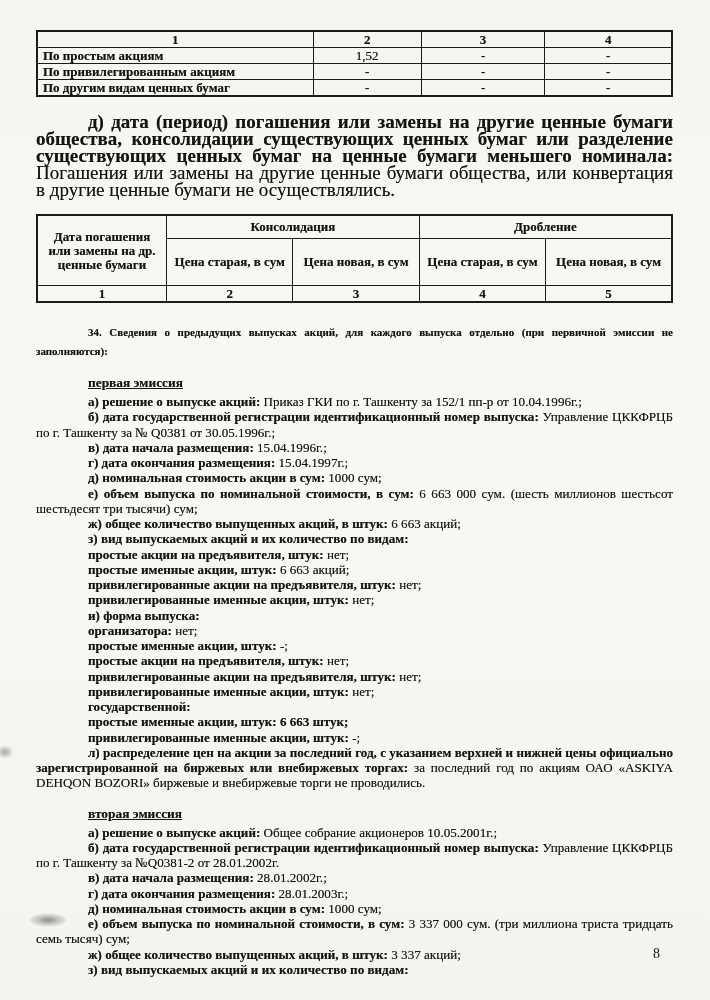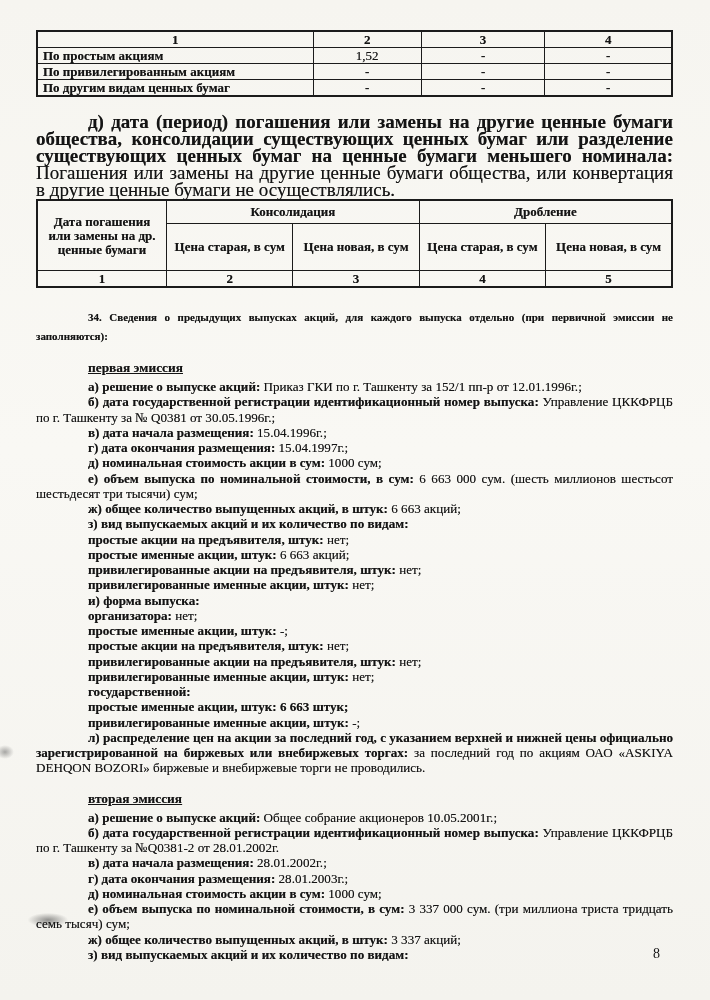--- a/index.html
+++ b/index.html
@@ -7,21 +7,21 @@
     position:relative;
     width:710px;height:1000px;
     background:linear-gradient(180deg,#f6f5f0 0%,#f9f8f4 45%,#f4f3ee 100%);
     font-family:"Liberation Serif","DejaVu Serif",serif;
     color:#141414;
     overflow:hidden;
   }
   .content{position:absolute;left:36px;top:0;width:637px;}
   table{border-collapse:collapse;width:100%;table-layout:fixed;}
   .t1{margin-top:30px;border:2px solid #1b1b1b;}
-  .t2{margin-top:1px;border:2px solid #1b1b1b;}
+  .t2{margin-top:16px;border:2px solid #1b1b1b;}
   td{border:1.5px solid #1b1b1b;font-size:13px;padding:0 5px;vertical-align:middle;}
   .t1 td{height:15px;line-height:15px;}
   .c{text-align:center;}
   .b{font-weight:bold;}
   .t2 .head td{line-height:14px;padding:2px 4px;}
   .t2 .grp td{height:18px;}
   .t2 .nums td{height:15px;line-height:15px;}
   .para{
     margin:16px 0 0 0;
     font-size:19px;line-height:17px;
@@ -121,21 +121,21 @@
         <td class="c b">3</td>
         <td class="c b">4</td>
         <td class="c b">5</td>
       </tr>
     </tbody>
       </table>
 
     <p class="para34 b">34. Сведения о предыдущих  выпусках акций, для каждого выпуска отдельно (при первичной эмиссии не заполняются):</p>
 
     <p class="em-title">первая эмиссия</p>
-    <p class="line"><span class="b">а) решение о выпуске акций:</span> <span>Приказ ГКИ по г. Ташкенту за 152/1 пп-р от 12.01.1996г.;</span></p>
+    <p class="line"><span class="b">а) решение о выпуске акций:</span> <span>Приказ ГКИ по г. Ташкенту за 152/1 пп-р от 10.04.1996г.;</span></p>
     <p class="line"><span class="b">б) дата государственной регистрации идентификационный номер выпуска:</span> <span>Управление ЦККФРЦБ по г. Ташкенту за № Q0381 от 30.05.1996г.;</span></p>
     <p class="line"><span class="b">в) дата начала размещения:</span> <span>15.04.1996г.;</span></p>
     <p class="line"><span class="b">г) дата окончания размещения:</span> <span>15.04.1997г.;</span></p>
     <p class="line"><span class="b">д) номинальная стоимость акции в сум:</span> <span>1000 сум;</span></p>
     <p class="line"><span class="b">е) объем выпуска по номинальной стоимости, в сум:</span> <span>6 663 000 сум. (шесть миллионов шестьсот шестьдесят три тысячи) сум;</span></p>
     <p class="line"><span class="b">ж) общее количество выпущенных акций, в штук:</span> <span>6 663 акций;</span></p>
     <p class="line"><span class="b">з) вид выпускаемых акций и их количество по видам:</span> <span></span></p>
     <p class="line"><span class="b">простые акции на предъявителя, штук:</span> <span>нет;</span></p>
     <p class="line"><span class="b">простые именные акции, штук:</span> <span>6 663  акций;</span></p>
     <p class="line"><span class="b">привилегированные акции на предъявителя, штук:</span> <span>нет;</span></p>

